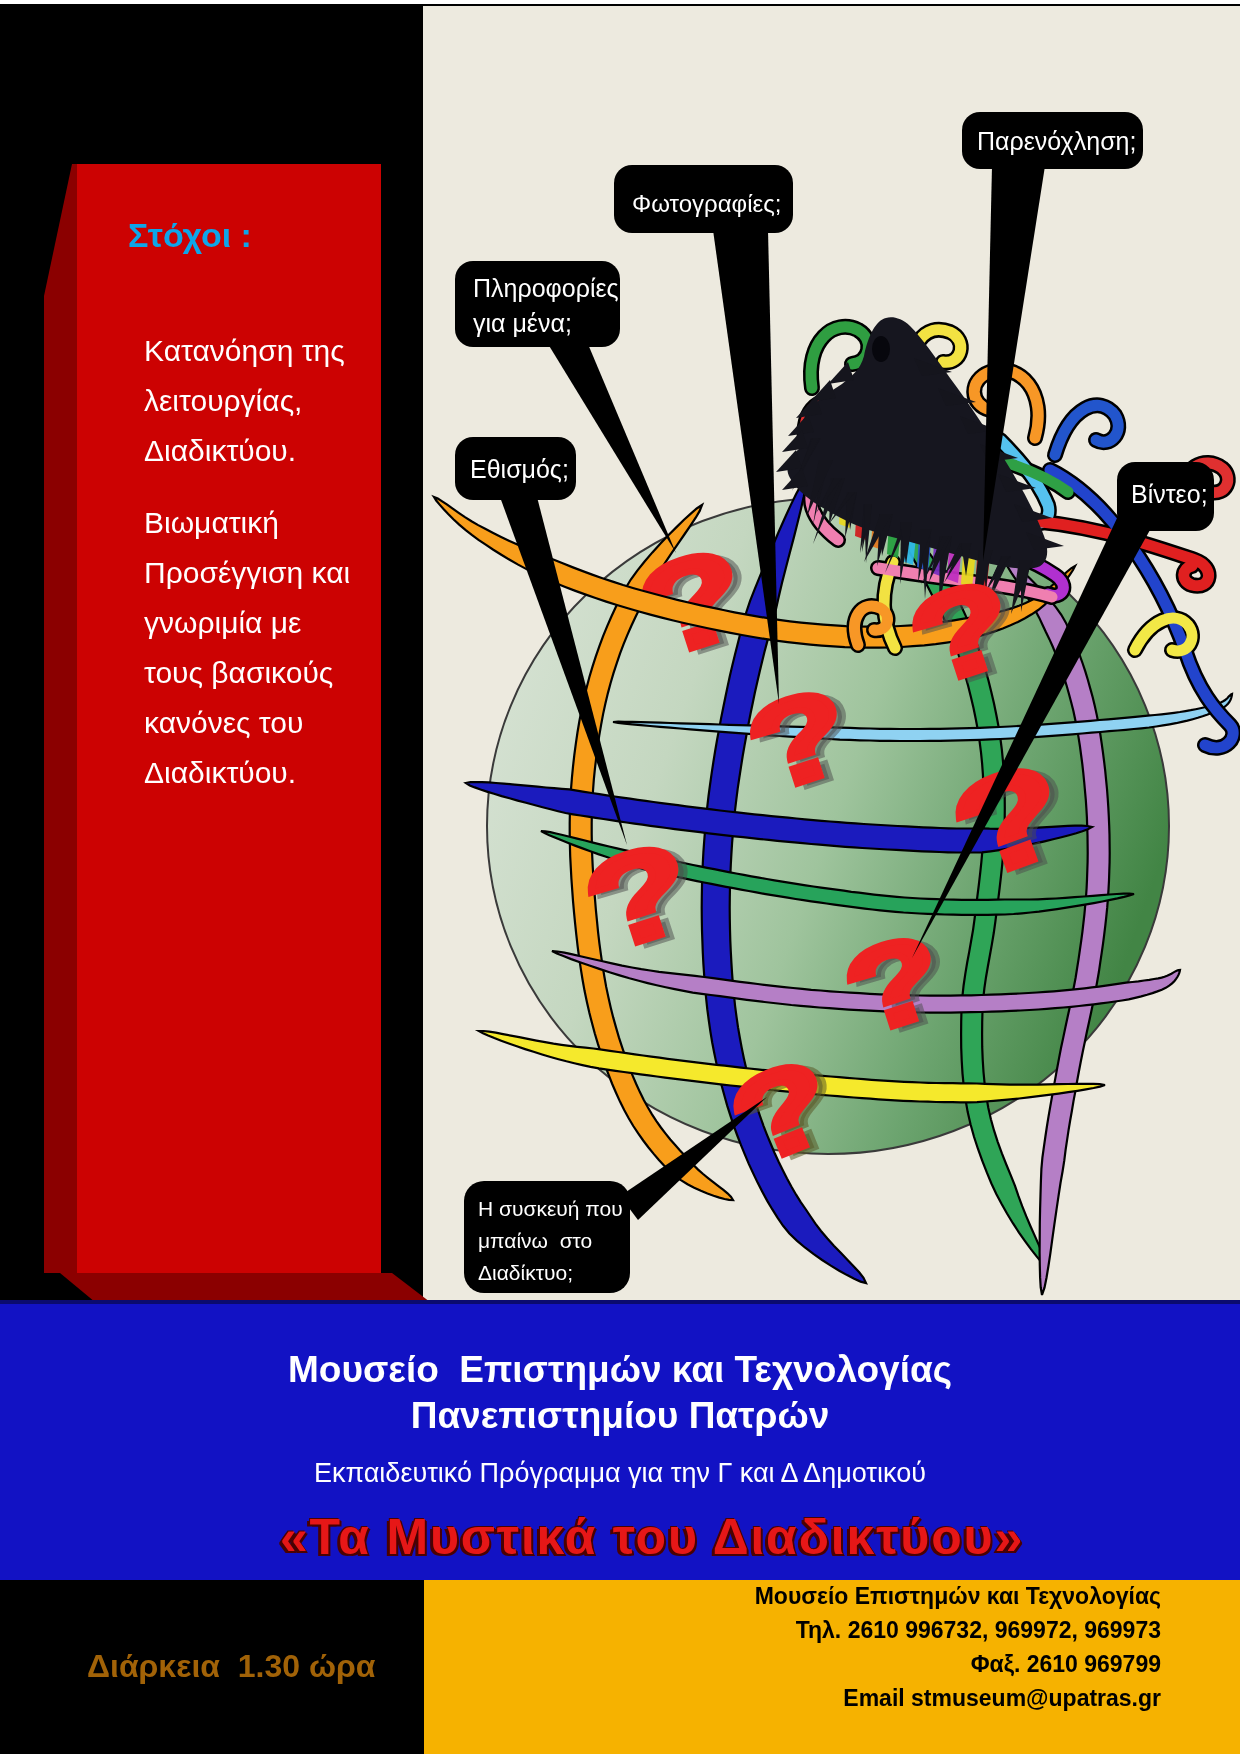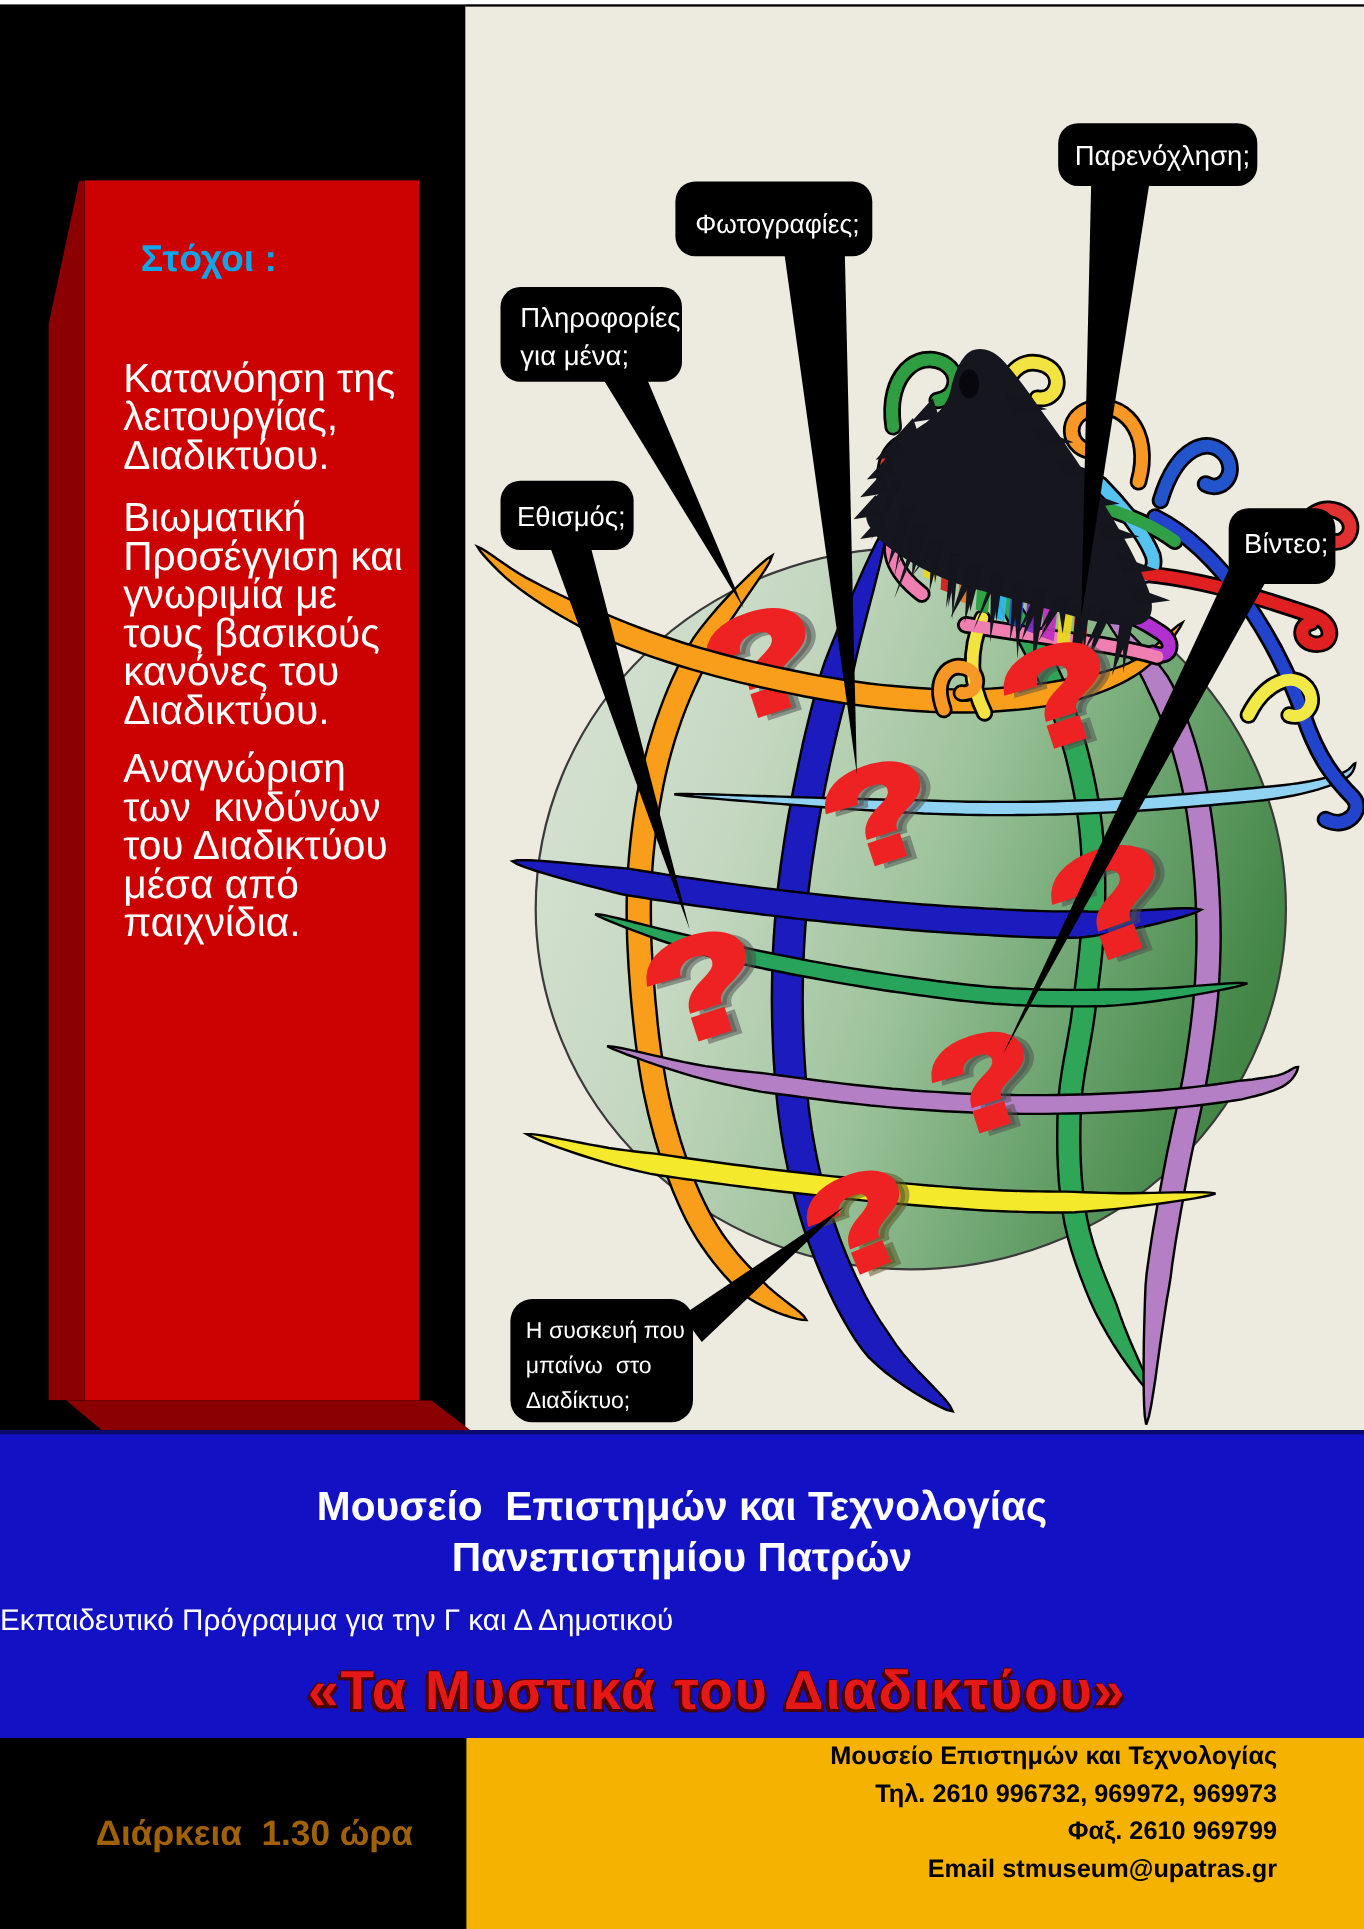--- a/index.html
+++ b/index.html
@@ -12,29 +12,28 @@
   <div class="abs" style="left:0;top:0;width:1240px;height:4px;background:#fff;"></div>
   <div class="abs" style="left:423px;top:4px;width:817px;height:1296px;background:#EDEADF;border-top:2px solid #000;box-sizing:border-box;"></div>
 
   <div class="abs" style="left:0;top:0;width:430px;height:1310px;
        clip-path:polygon(72px 164px,77px 164px,77px 1273px,44px 1273px,44px 296px);background:#8B0000;"></div>
   <div class="abs" style="left:0;top:0;width:440px;height:1310px;
        clip-path:polygon(60px 1273px,392px 1273px,430px 1302px,95px 1302px);background:#8B0000;"></div>
   <div class="abs" style="left:77px;top:164px;width:304px;height:1109px;background:#CC0202;"></div>
 
   <div class="abs" style="left:128px;top:216px;color:#0ea5e9;font-size:34px;font-weight:bold;">Στόχοι :</div>
-  <div class="abs" style="left:112px;top:326px;color:#fff;font-size:37px;line-height:35px;">
+  <div class="abs" style="left:144px;top:326px;color:#fff;font-size:30px;line-height:50px;">
     <div style="margin-bottom:22px;">Κατανόηση της<br>λειτουργίας,<br>Διαδικτύου.</div>
     <div style="margin-bottom:18px;">Βιωματική<br>Προσέγγιση και<br>γνωριμία με<br>τους βασικούς<br>κανόνες του<br>Διαδικτύου.</div>
-    <div style="margin-bottom:22px;">Αναγνώριση<br>των&nbsp; κινδύνων<br>του Διαδικτύου<br>μέσα από<br>παιχνίδια.</div>
   </div>
 
   <div class="abs" style="left:0;top:1300px;width:1240px;height:280px;background:#1212C4;border-top:4px solid #0B0B6E;box-sizing:border-box;"></div>
   <div class="abs" style="left:0;top:1347px;width:1240px;text-align:center;color:#fff;font-size:37px;font-weight:bold;line-height:46px;">Μουσείο&nbsp; Επιστημών και Τεχνολογίας<br>Πανεπιστημίου Πατρών</div>
-  <div class="abs" style="left:0;top:1458px;width:1240px;color:#fff;font-size:27px;">Εκπαιδευτικό Πρόγραμμα για την Γ και Δ Δημοτικού</div>
+  <div class="abs" style="left:0;top:1458px;width:1240px;text-align:center;color:#fff;font-size:27px;">Εκπαιδευτικό Πρόγραμμα για την Γ και Δ Δημοτικού</div>
   <div class="abs" style="left:0;top:1508px;width:1240px;text-align:center;color:#E61717;font-size:50px;font-weight:bold;letter-spacing:1.8px;
        text-shadow:-3px 2px 0 #4a0202,-1px -1px 0 #4a0202,1px 1px 0 #4a0202,2px 2px 0 #4a0202;padding-left:32px;">«Τα Μυστικά του Διαδικτύου»</div>
 
   <div class="abs" style="left:424px;top:1580px;width:816px;height:174px;background:#F6B200;"></div>
   <div class="abs" style="left:424px;top:1579px;width:737px;text-align:right;color:#000;font-size:23px;font-weight:bold;line-height:34px;">
     Μουσείο Επιστημών και Τεχνολογίας<br>
     Τηλ. 2610 996732, 969972, 969973<br>
     Φαξ. 2610 969799<br>
     Email stmuseum@upatras.gr
   </div>

